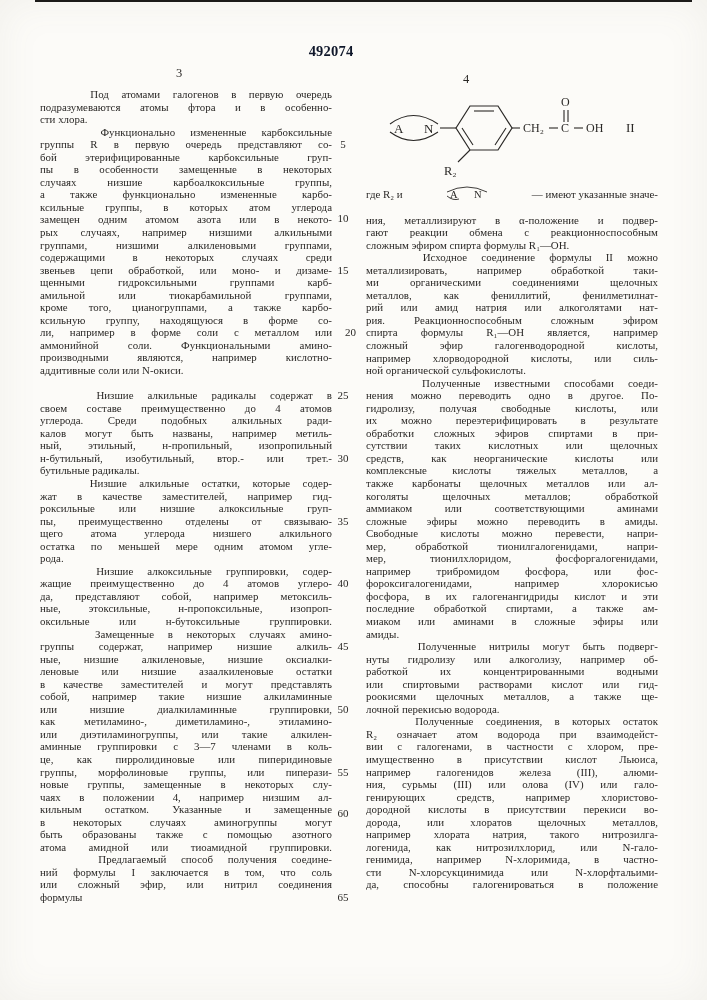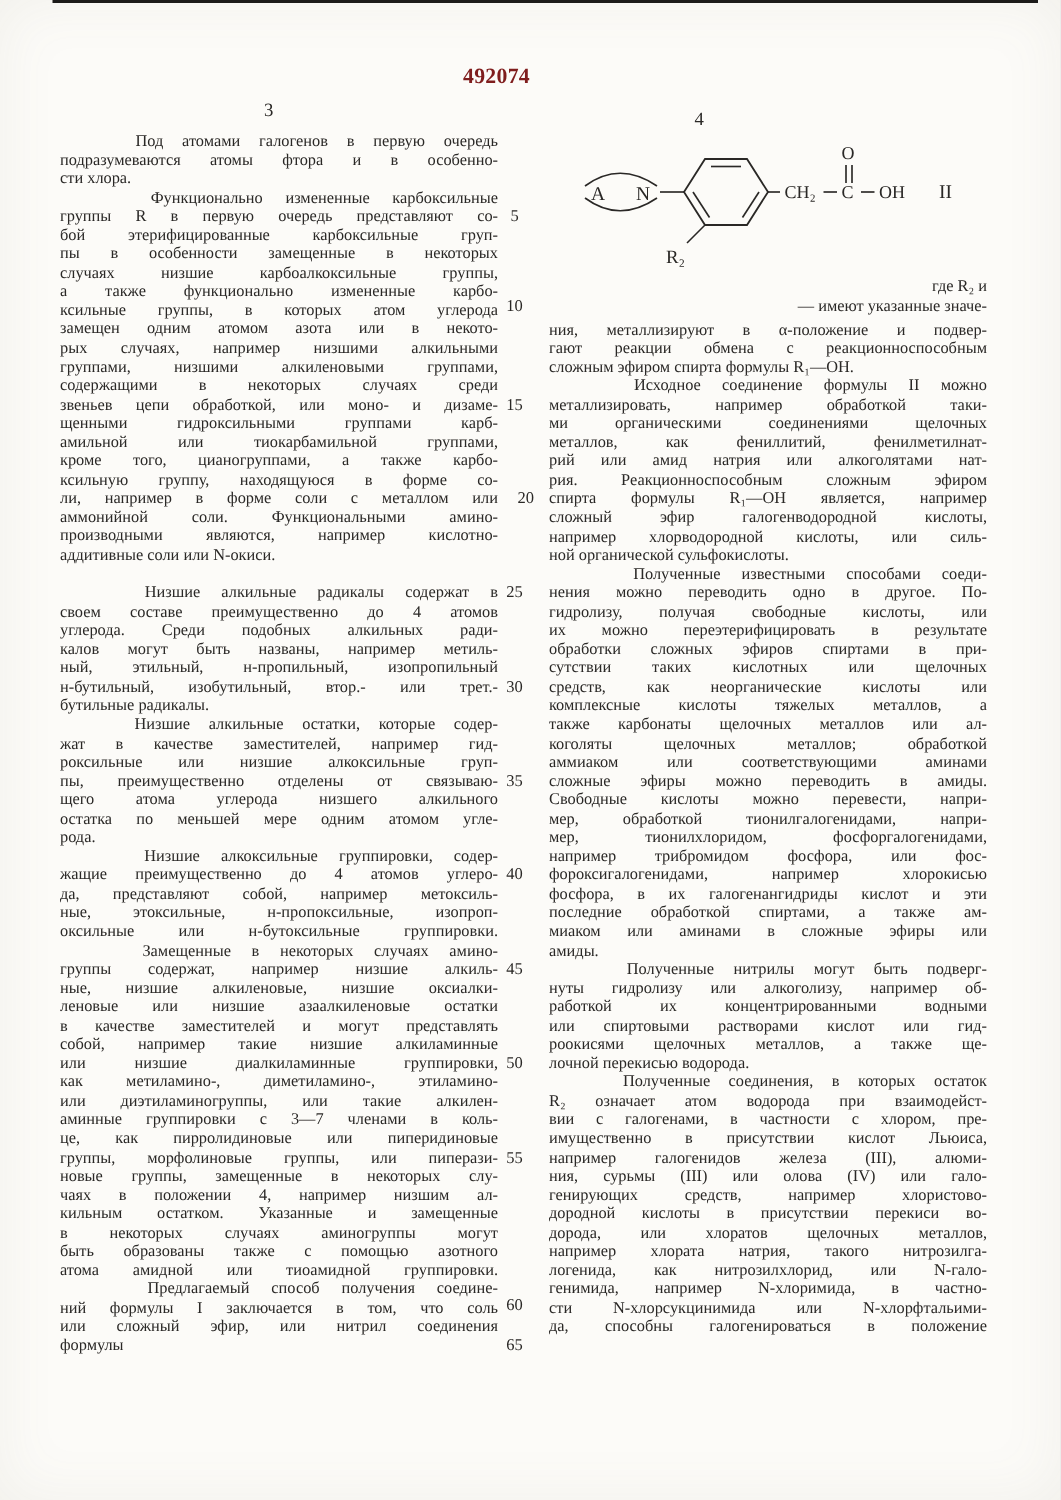--- a/index.html
+++ b/index.html
@@ -6,40 +6,40 @@
   .page{
     position:relative;width:707px;height:1000px;margin:0 auto;
     background:#fcfbf8;overflow:hidden;
     font-family:"Liberation Serif","DejaVu Serif",serif;
     color:#2a2826;
     box-shadow:inset 0 0 40px rgba(120,110,95,0.08);
   }
   .top-rule{position:absolute;left:35px;top:0;width:657px;height:2px;background:#1c1b19;}
   .patent-number{
     position:absolute;left:0;top:43px;width:662px;text-align:center;
-    font-weight:bold;font-size:14.5px;letter-spacing:0.2px;color:#7f1d1d;
+    font-weight:bold;font-size:14.5px;letter-spacing:0.2px;color:#0f172a;
   }
   .pagenum{position:absolute;font-size:12.5px;color:#2a2826;}
   .pagenum-left{left:176px;top:66px;}
   .pagenum-right{left:463px;top:72px;}
   .col{position:absolute;top:88px;width:292px;font-size:10.9px;}
   .col-left{left:40px;}
   .col-right{left:366px;}
   .tl{
     height:12.55px;line-height:12.55px;white-space:nowrap;
     text-align:justify;text-align-last:justify;
   }
   .tl.noj{text-align-last:left;}
   .gutter{position:absolute;left:330px;top:88px;width:26px;height:880px;font-size:11px;}
   .gutter span{position:absolute;left:0;width:26px;height:12.55px;line-height:12.55px;text-align:center;}
   .fsvg{position:absolute;left:20px;top:-6px;}
   .where{
     position:absolute;left:0;top:97px;width:292px;height:16px;
     display:flex;align-items:flex-end;justify-content:space-between;
-    font-size:10.9px;line-height:13px;flex-direction:column;
+    font-size:10.9px;line-height:13px;
   }
   .rbody{position:absolute;left:0;top:125.5px;width:292px;}
   svg text{font-family:"Liberation Serif","DejaVu Serif",serif;fill:#2a2826;}
   svg path,svg line,svg polygon{stroke:#2a2826;fill:none;}
 </style>
 </head>
 <body>
 
 <div class="page">
 
@@ -112,31 +112,31 @@
       <div class="tl">быть образованы также с помощью азотного</div>
       <div class="tl">атома амидной или тиоамидной группировки.</div>
       <div class="tl">&nbsp;&nbsp;&nbsp;&nbsp;Предлагаемый способ получения  соедине-</div>
       <div class="tl">ний формулы I заключается в том, что соль</div>
       <div class="tl">или сложный эфир, или нитрил  соединения</div>
       <div class="tl noj">формулы</div>
     </div>
 
   <div class="gutter">
       <span style="top: 50.2px;">5</span>
-      <span style="top: 110px;">10</span>
+      <span style="top: 124px;">10</span>
       <span style="top: 175.7px;">15</span>
       <span style="top: 238.45px; text-align: right;">20</span>
       <span style="top: 301.2px;">25</span>
       <span style="top: 363.95px;">30</span>
       <span style="top: 426.7px;">35</span>
       <span style="top: 489.45px;">40</span>
       <span style="top: 552.2px; text-align: center;">45</span>
       <span style="top: 614.95px;">50</span>
       <span style="top: 677.7px;">55</span>
-      <span style="top: 776px;">60</span>
+      <span style="top: 719px;">60</span>
       <span style="top: 803.2px;">65</span>
     </div>
 
   <div class="col col-right">
 
     <svg class="fsvg" width="270" height="98" viewBox="0 0 270 98">
 
       <path d="M 4 42 Q 27 25 52 42" stroke-width="1.1"></path>
       <path d="M 4 50 Q 27 67 52 50" stroke-width="1.1"></path>
       <text x="8" y="51" font-size="13">A</text>

